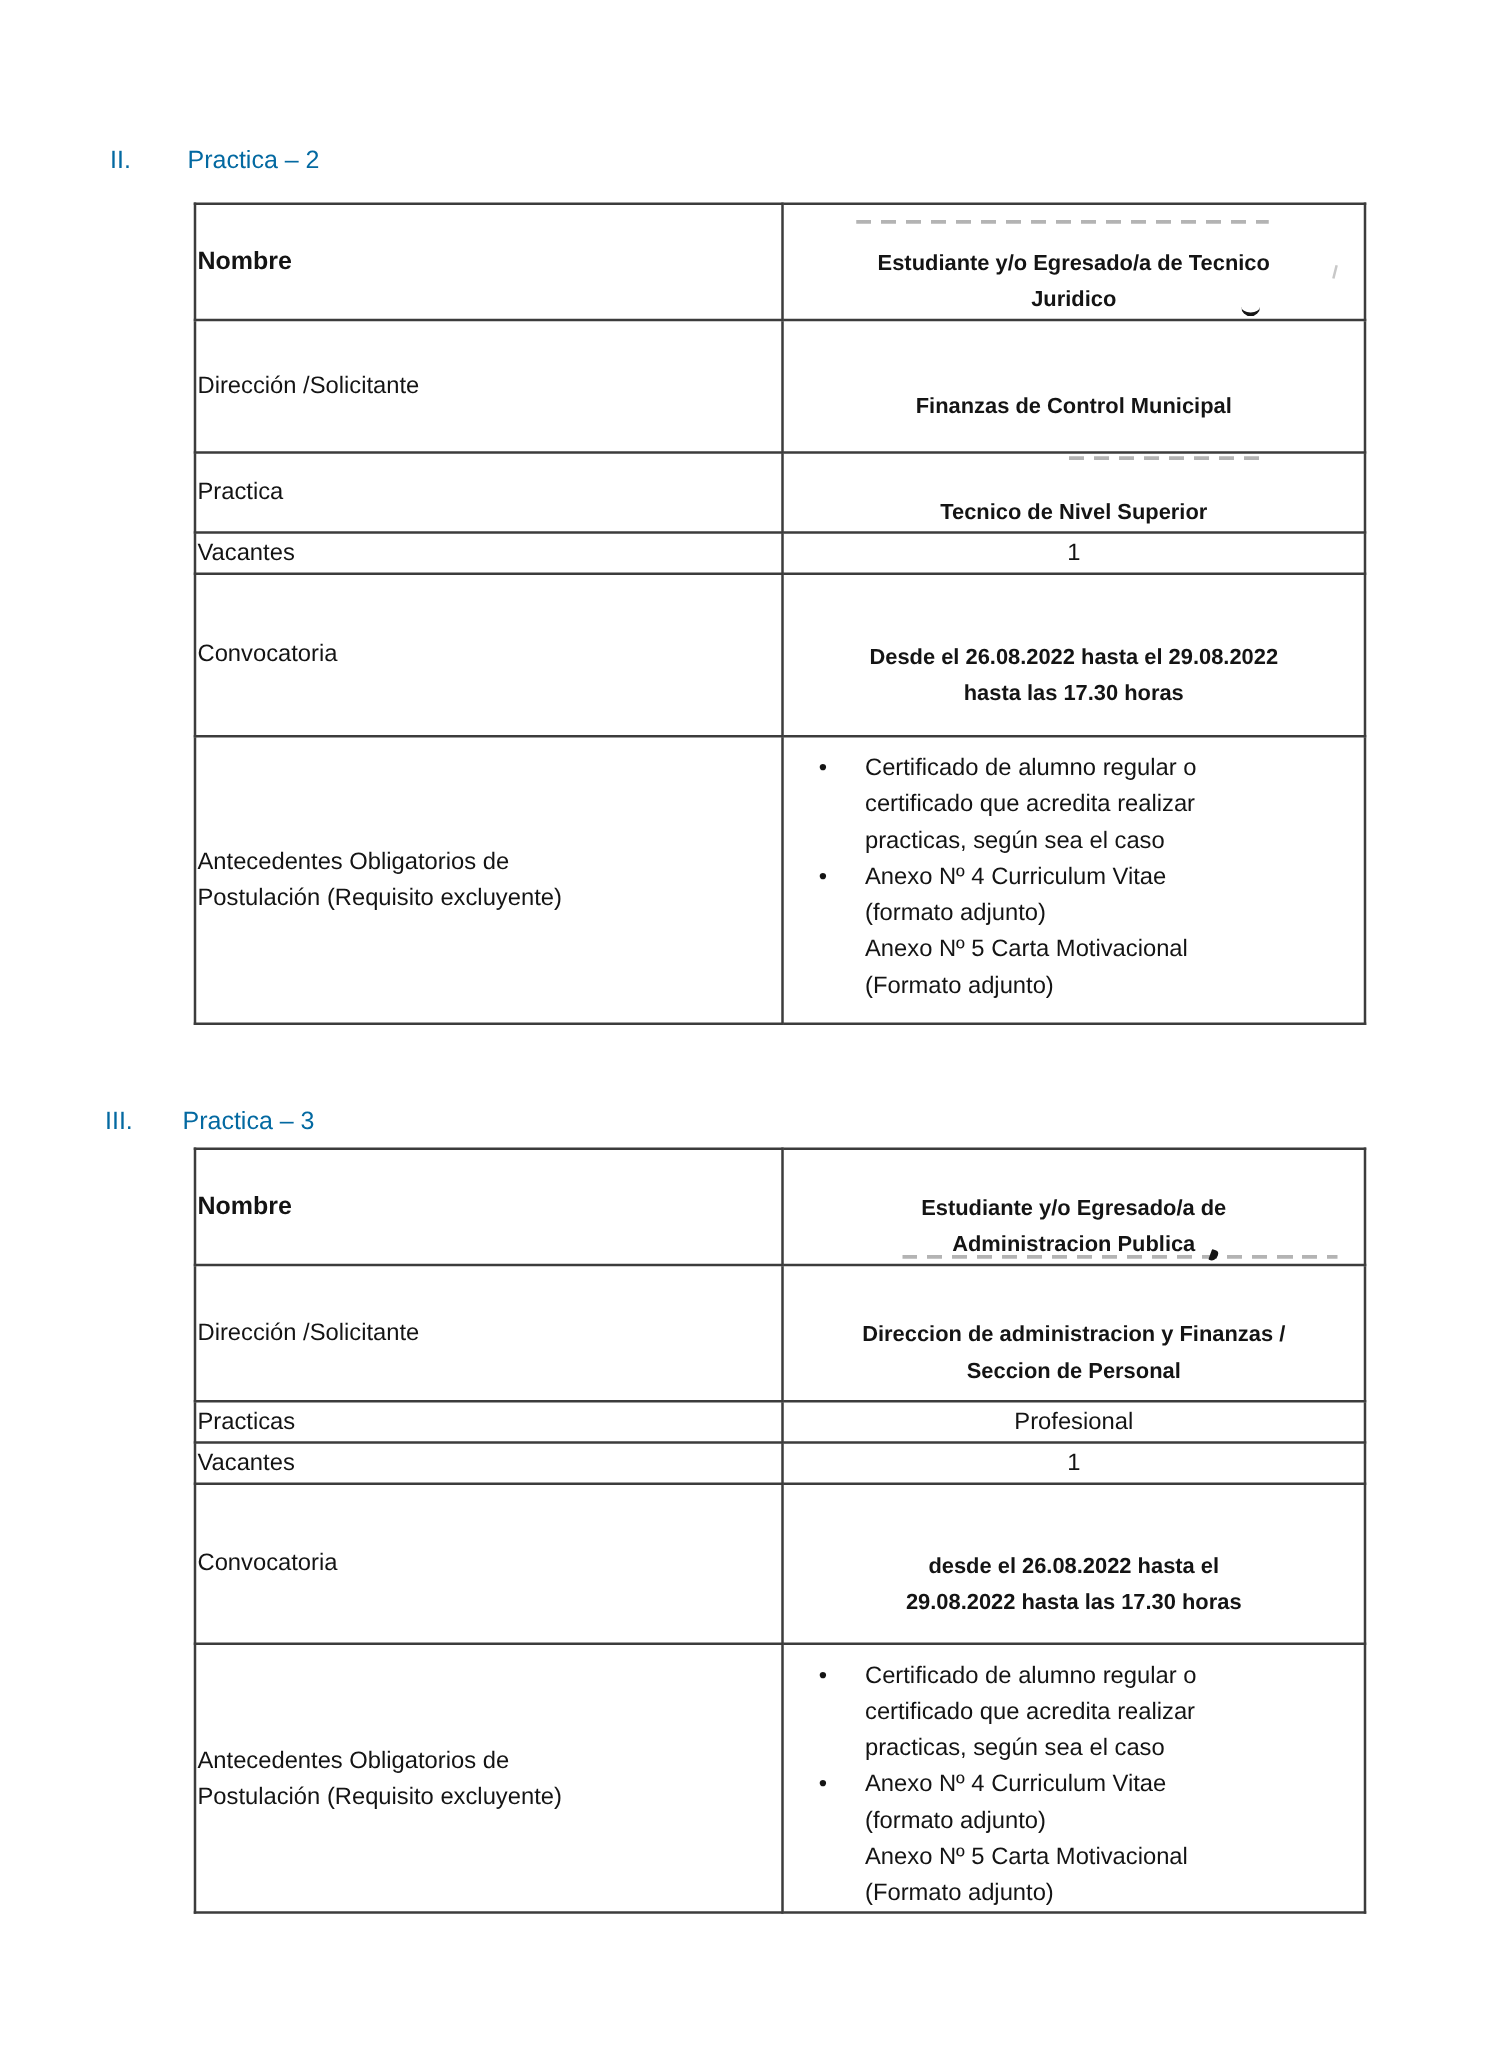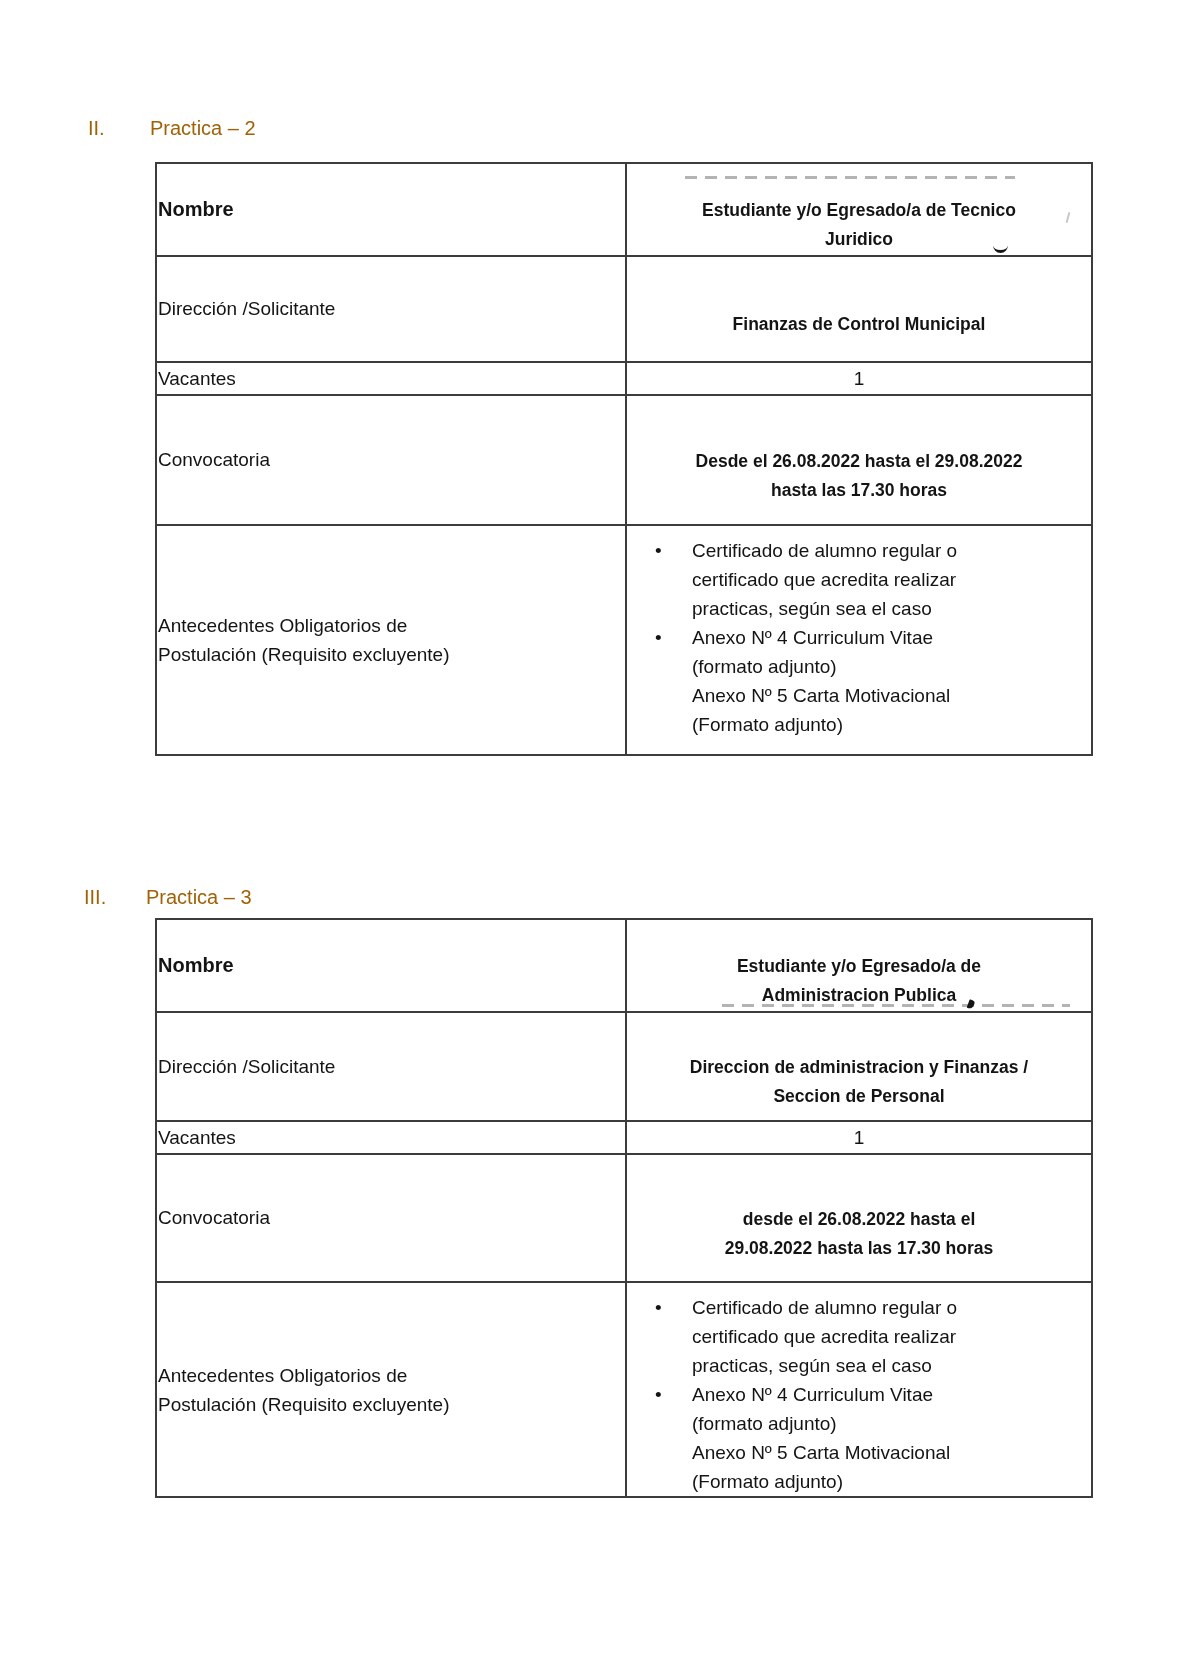--- a/index.html
+++ b/index.html
@@ -1,21 +1,21 @@
 <!DOCTYPE html>
 <html><head>
 <meta charset="utf-8">
 <style>
   html,body{margin:0;padding:0;background:#ffffff;}
   body{
     width:1200px;height:1654px;position:relative;
     font-family:"Liberation Sans","DejaVu Sans",sans-serif;
     color:#111;
   }
-  .heading{position:absolute;font-size:20px;color:#a16207;}
+  .heading{position:absolute;font-size:20px;color:#0369a1;}
   .heading .numeral{display:inline-block;width:62px;}
   .doc-table{
     position:absolute;border-collapse:collapse;table-layout:fixed;
     width:936px;background:#fff;
   }
   .doc-table td{
     border:2px solid #3c3c3c;vertical-align:middle;
     font-size:19px;color:#141414;overflow:hidden;
   }
   col.c1{width:470px;} col.c2{width:466px;}
@@ -63,20 +63,27 @@
       <span class="tick"></span>
       <div class="val-text v-bold">Estudiante y/o Egresado/a de Tecnico
 Juridico</div>
       <div class="gtail"></div>
     </td>
   </tr>
   <tr style="height:106px;">
     <td class="label">Dirección /Solicitante</td>
     <td class="value">
       <div class="val-text v-bold">Finanzas de Control Municipal</div>
+    </td>
+  </tr>
+  <tr style="height:29px;">
+    <td class="label">Practica</td>
+    <td class="value">
+      <div class="ghost ghost-t1r3"></div>
+      <div class="val-text v-bold">Tecnico de Nivel Superior</div>
     </td>
   </tr>
   <tr style="height:29px;">
     <td class="label">Vacantes</td>
     <td class="value">
       <div class="val-text v-reg">1</div>
     </td>
   </tr>
   <tr style="height:130px;">
     <td class="label">Convocatoria</td>
@@ -130,20 +137,26 @@
     </td>
   </tr>
   <tr style="height:109px;">
     <td class="label">Dirección /Solicitante</td>
     <td class="value">
       <div class="val-text v-bold">Direccion de administracion y Finanzas /
 Seccion de Personal</div>
     </td>
   </tr>
   <tr style="height:30px;">
+    <td class="label">Practicas</td>
+    <td class="value">
+      <div class="val-text v-reg">Profesional</div>
+    </td>
+  </tr>
+  <tr style="height:30px;">
     <td class="label">Vacantes</td>
     <td class="value">
       <div class="val-text v-reg">1</div>
     </td>
   </tr>
   <tr style="height:128px;">
     <td class="label">Convocatoria</td>
     <td class="value">
       <div class="val-text v-bold">desde el 26.08.2022 hasta el
 29.08.2022 hasta las 17.30 horas</div>

